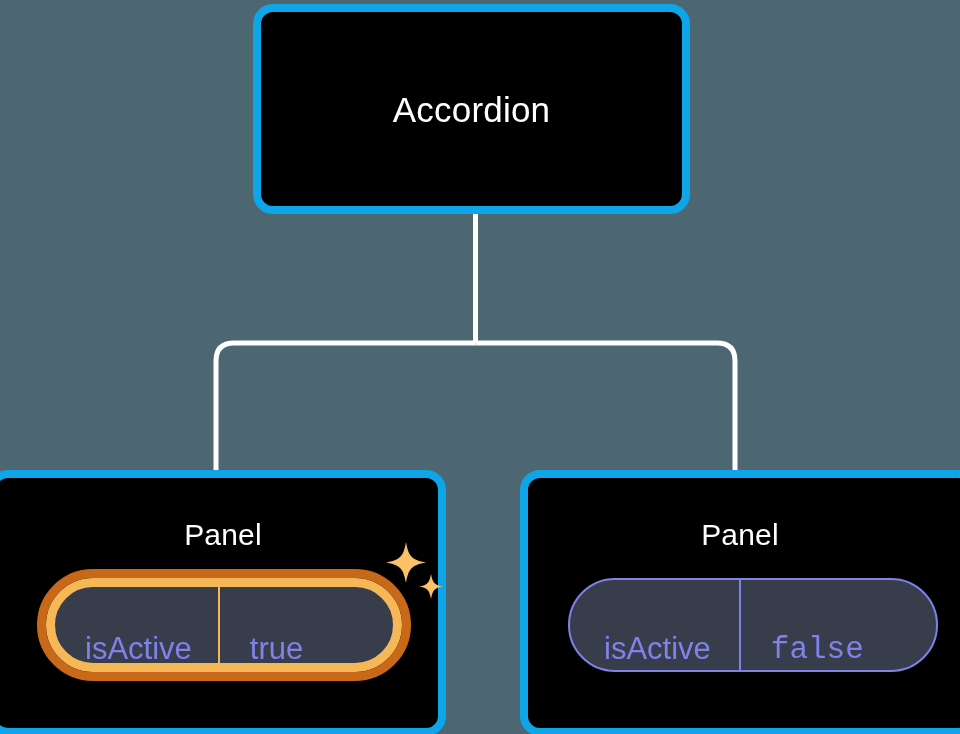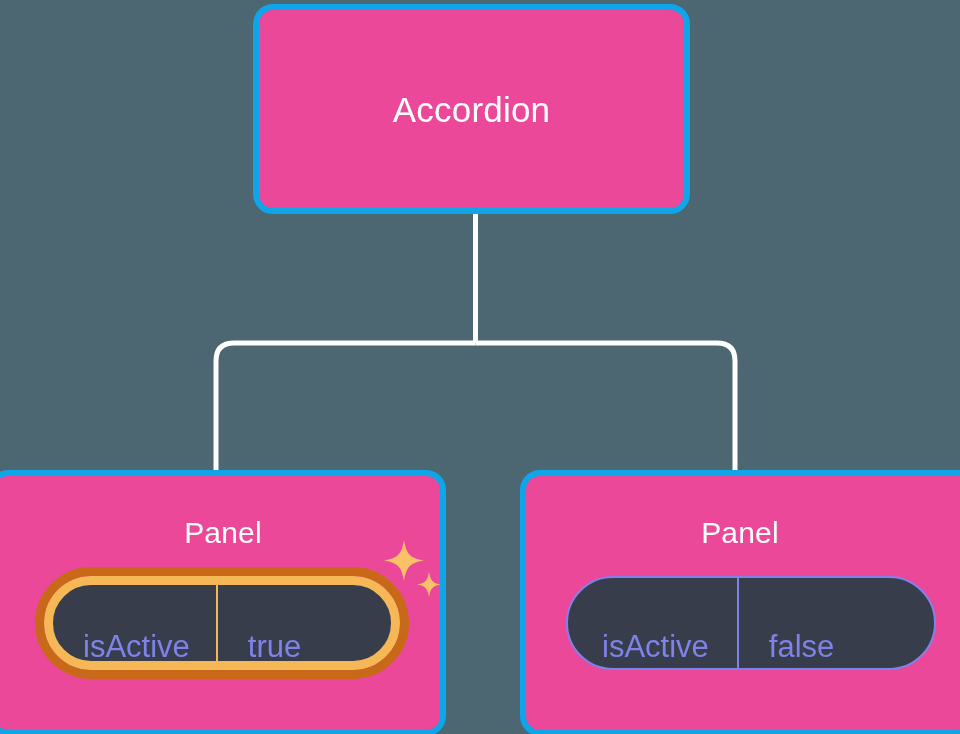--- a/index.html
+++ b/index.html
@@ -30,22 +30,22 @@
     top: 0;
     width: 960px;
     height: 734px;
     pointer-events: none;
   }
 
   
   .node {
     position: absolute;
     box-sizing: border-box;
-    background: #ec4899;
-    border: 6px solid #0ea5e9;
+    background: #000000;
+    border: 8px solid #0ea5e9;
     border-radius: 18px;
   }
 
   .node-root {
     left: 253px;
     top: 4px;
     width: 437px;
     height: 210px;
     border-radius: 20px;
   }
@@ -149,20 +149,21 @@
     color: #7f82e8;
     font-size: 31px;
   }
   .pill-highlight .pill-val {
     font-weight: 400;
     padding: 0 30px 0 30px;
   }
   .pill-default .pill-val {
     font-weight: 400;
     padding: 0 32px 0 30px;
+    font-family: Liberation Mono, monospace;
   }
 
   .pill-divider {
     flex: 0 0 2px;
     width: 2px;
     align-self: stretch;
   }
   .pill-highlight .pill-divider { background: #f6b756; }
   .pill-default  .pill-divider { background: #7f82e8; }
 

